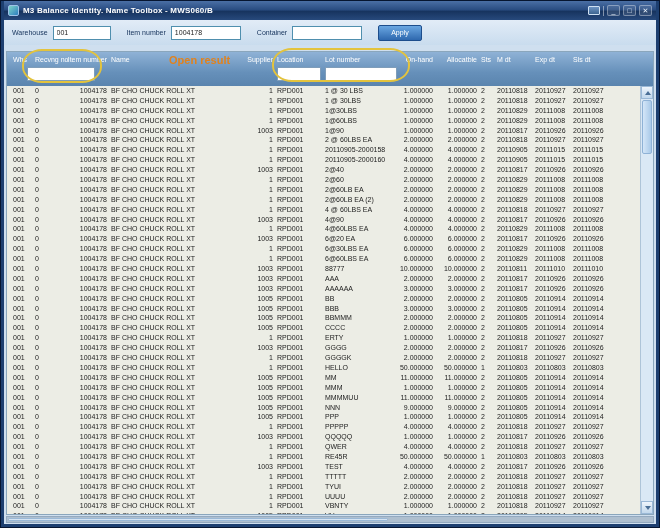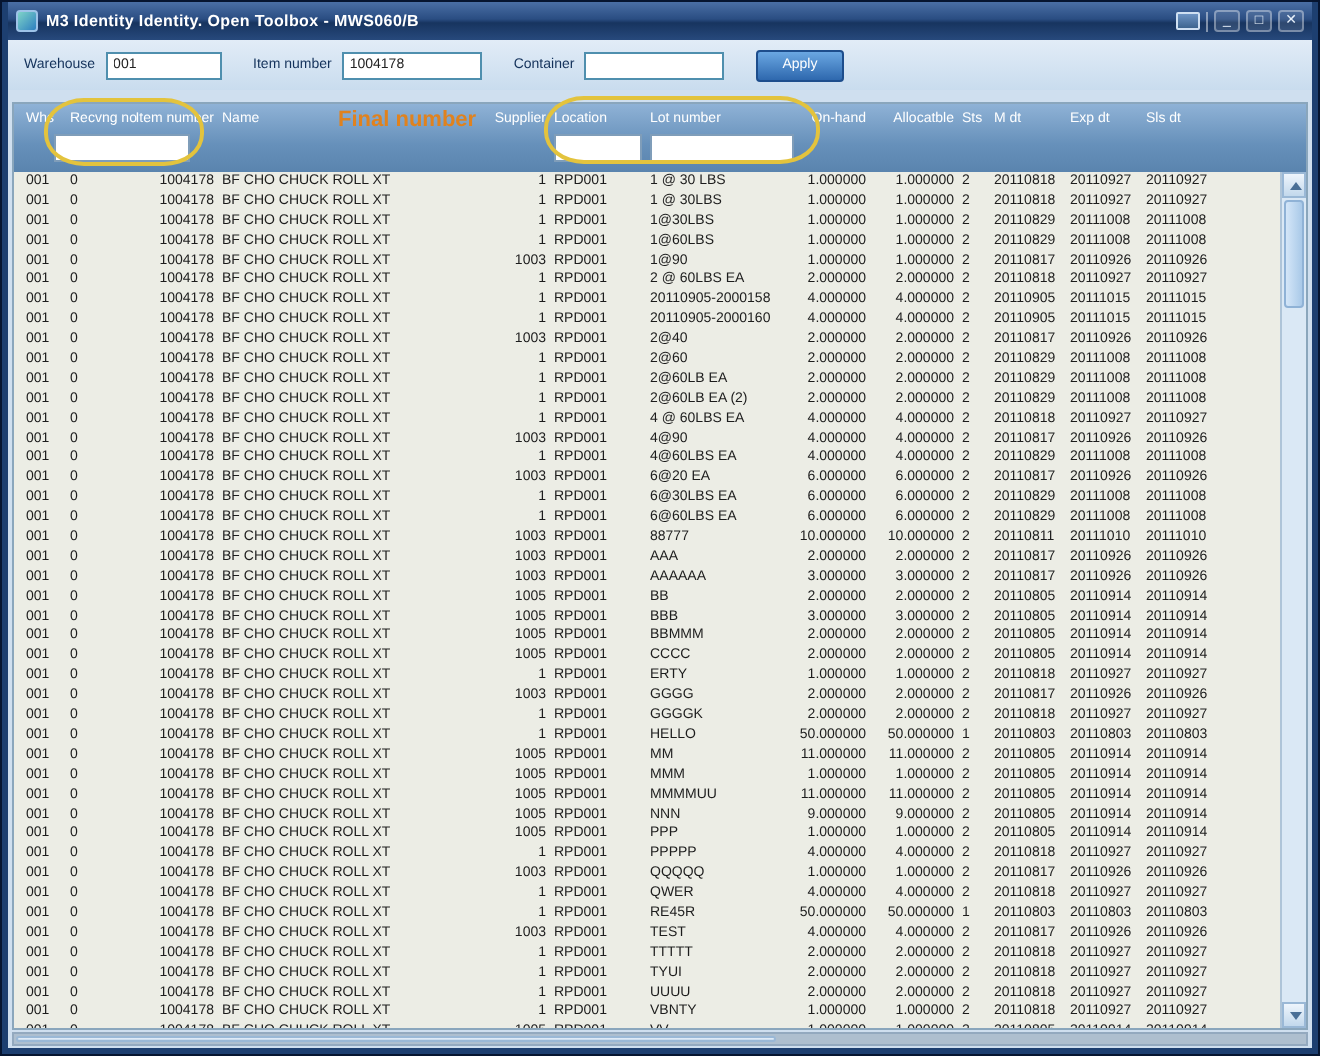--- a/index.html
+++ b/index.html
@@ -79,21 +79,21 @@
   .oval2 { left: 271px; top: 47px; width: 138px; height: 34px; }
   .final-result { position: absolute; left: 168px; top: 53px; font-size: 11px; font-weight: bold;
     color: #e0821e; z-index: 50; pointer-events: none; }
 </style>
 </head>
 <body>
 
 <div class="window">
   <div class="titlebar">
     <span class="app-icon"></span>
-    <span class="title">M3 Identity Identity. Open Toolbox - MWS060/B</span>
+    <span class="title">M3 Balance Identity. Name Toolbox - MWS060/B</span>
     <div class="win-controls">
       <span class="mini-win-icon"></span>
       <span class="sep"></span>
       <span class="ctl">_</span>
       <span class="ctl">□</span>
       <span class="ctl">✕</span>
     </div>
   </div>
 
   <div class="content">
@@ -799,14 +799,14 @@
       </div>
     </div>
 
     <div class="hscroll">
       <div class="hthumb"></div>
     </div>
   </div>
 
   <div class="oval oval1"></div>
   <div class="oval oval2"></div>
-  <div class="final-result">Final number</div>
+  <div class="final-result">Open result</div>
 </div>
 
 </body></html>

